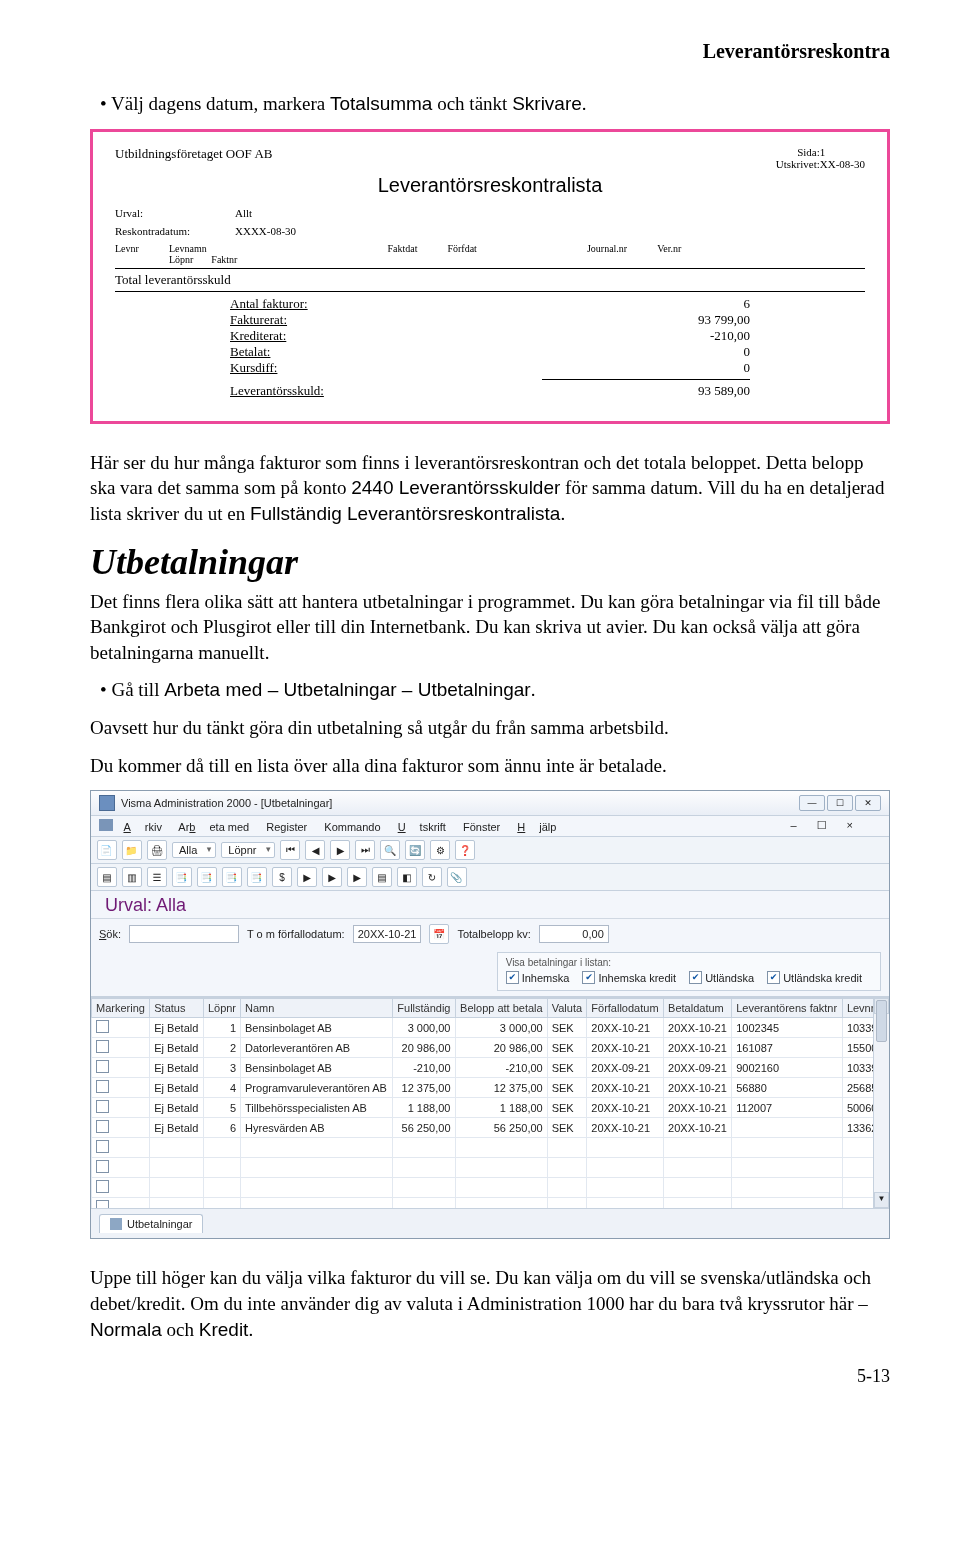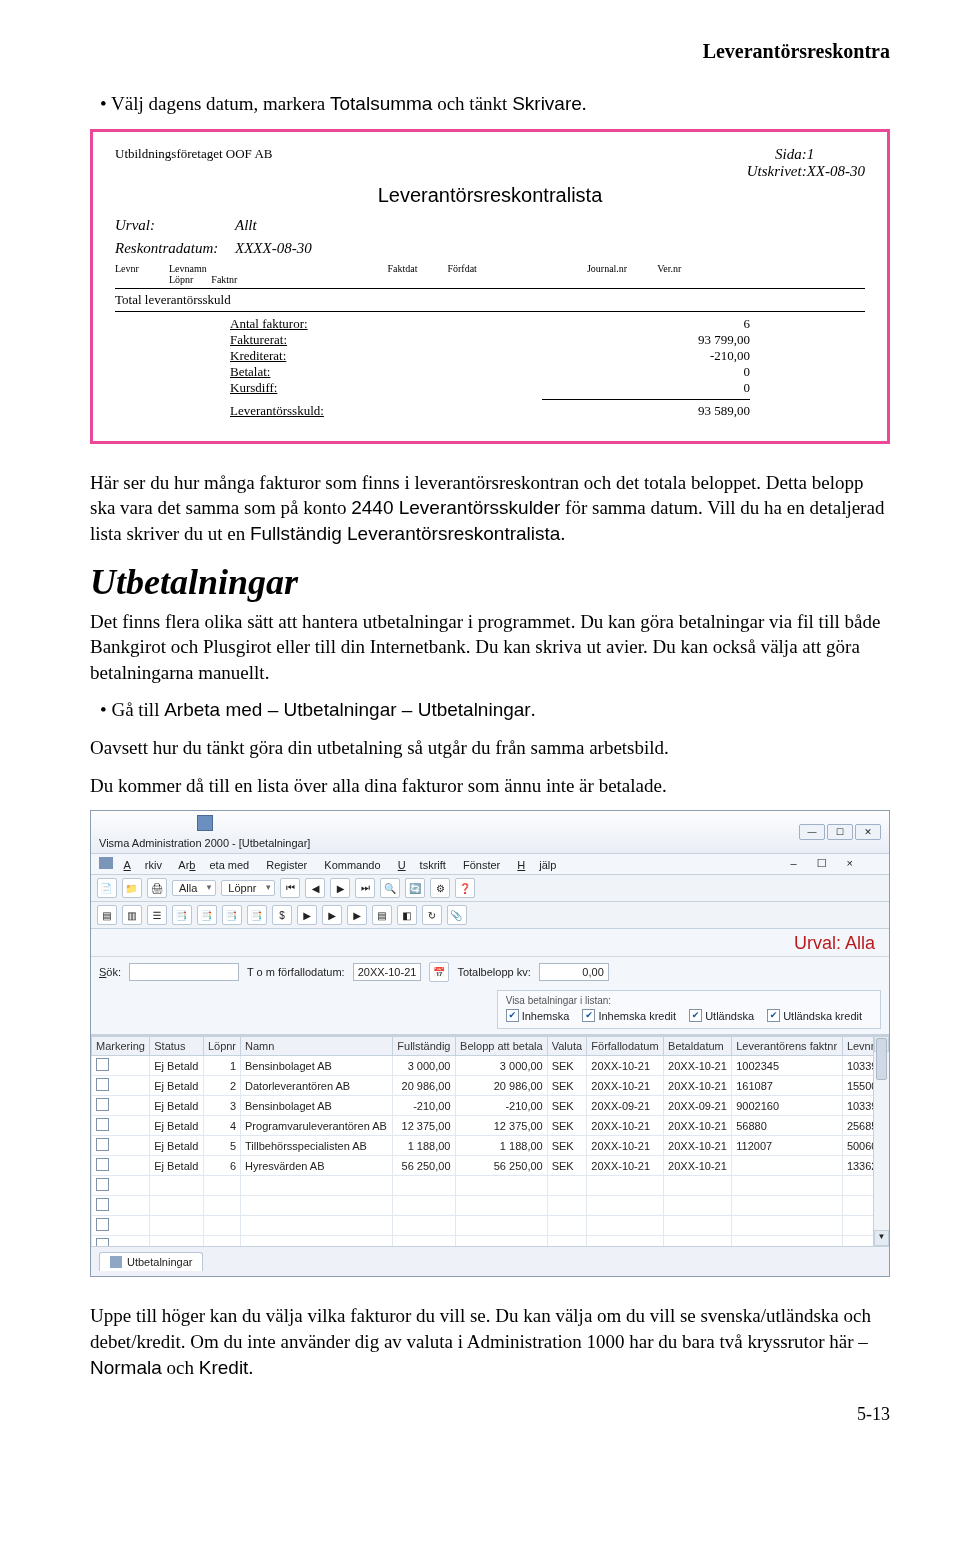--- a/index.html
+++ b/index.html
@@ -49,21 +49,21 @@
     padding: 14px 22px 22px 22px;
     margin: 10px 0 26px 0;
     color: #000;
   }
   .rpt-title {
     font-family: Arial, sans-serif;
     font-size: 20px;
     text-align: center;
     margin: 4px 0 10px 0;
   }
-  .rpt-row { display:flex; font-size:15px;font-style:italic; }
+  .rpt-row { display:flex; font-size:11px; }
   .rpt-row .lab { width:120px; }
   .rpt-hdr { display:flex; justify-content:space-between; }
   .hr { border-top:1px solid #000; margin:3px 0; }
   .rpt-summary { display:flex; }
   .rpt-summary .lab2 { width:340px;text-decoration:underline; }
   .rpt-summary .val2 { width:400px; text-align:right; }
   .rpt-cols { display:flex; gap:30px; font-size:10px; margin-top:6px;}
   .rpt-cols span { white-space:nowrap; }
 
   
@@ -86,21 +86,21 @@
   .winbtns { display:flex; gap:2px;}
   .winbtn { width:24px;height:14px;border:1px solid #9fb1c6;background:#eef3fa;border-radius:2px; display:flex;align-items:center;justify-content:center;font-size:9px;}
   .menubar { padding:3px 8px; border-bottom:1px solid #c6d1de; background:#f3f6fb; }
   .menubar span { margin-right:14px; }
   .menubar .u { text-decoration:underline; }
   .toolbar { padding:3px 6px; display:flex; gap:5px; align-items:center; border-bottom:1px solid #c6d1de; background:#f0f4f9; flex-wrap:wrap;}
   .tbtn { width:18px;height:18px;border:1px solid #b8c6d6;background:#fff;border-radius:2px; display:inline-flex;align-items:center;justify-content:center;font-size:10px;}
   .dropdown { border:1px solid #b8c6d6;background:#fff;padding:1px 18px 1px 6px;border-radius:2px;position:relative;font-size:11px;}
   .dropdown::after{content:"▾";position:absolute;right:4px;top:1px;font-size:9px;color:#666;}
   .toolbar2 { padding:3px 6px; display:flex; gap:5px; border-bottom:1px solid #c6d1de; background:#f0f4f9;}
-  .urval { text-align:right; font-size:18px; color:#b91c1c; padding:4px 14px 2px; background:#f3f6fb;border-bottom:1px solid #d0d8e2;}
+  .urval { text-align:left; font-size:18px; color:#701a75; padding:4px 14px 2px; background:#f3f6fb;border-bottom:1px solid #d0d8e2;}
   .filterbar { display:flex; align-items:center; gap:8px; padding:5px 8px; background:#f3f6fb; border-bottom:1px solid #c6d1de; flex-wrap:wrap;}
   .txtbox { border:1px solid #aeb9c8; background:#fff; padding:2px 4px; font-size:11px;}
   .cbgroup {
     border:1px solid #c6d1de; background:#f8fafd; padding:4px 8px 6px; font-size:11px;
     margin-left:auto;
   }
   .cbgroup .title { font-size:10px; color:#555;margin-bottom:2px;}
   .cb { display:inline-flex;align-items:center;gap:3px;margin-right:10px;}
   .cb::before{content:"";width:11px;height:11px;border:1px solid #7f92a8;background:#fff;display:inline-block;}
   .cb.checked::before{content:"✔";font-size:9px;line-height:11px;text-align:center;color:#1358a6;}
@@ -214,21 +214,21 @@
   <p class="instr bullet">
     <span>Gå till </span><span class="sans">Arbeta med – Utbetalningar – Utbetalningar</span><span>.</span>
   </p>
 
   <p class="instr">Oavsett hur du tänkt göra din utbetalning så utgår du från samma arbetsbild.</p>
 
   <p class="instr">Du kommer då till en lista över alla dina fakturor som ännu inte är betalade.</p>
 
   <div class="appwin">
     <div class="titlebar">
-      <div style="display:flex;align-items:center;gap:6px;flex-direction:column;">
+      <div style="display:flex;align-items:center;gap:6px;">
         <span style="width:14px;height:14px;background:#6b8fbf;display:inline-block;border:1px solid #4a6a94;"></span>
         <span>Visma Administration 2000 - [Utbetalningar]</span>
       </div>
       <div class="winbtns">
         <div class="winbtn">—</div>
         <div class="winbtn">☐</div>
         <div class="winbtn">✕</div>
       </div>
     </div>
     <div class="menubar">

